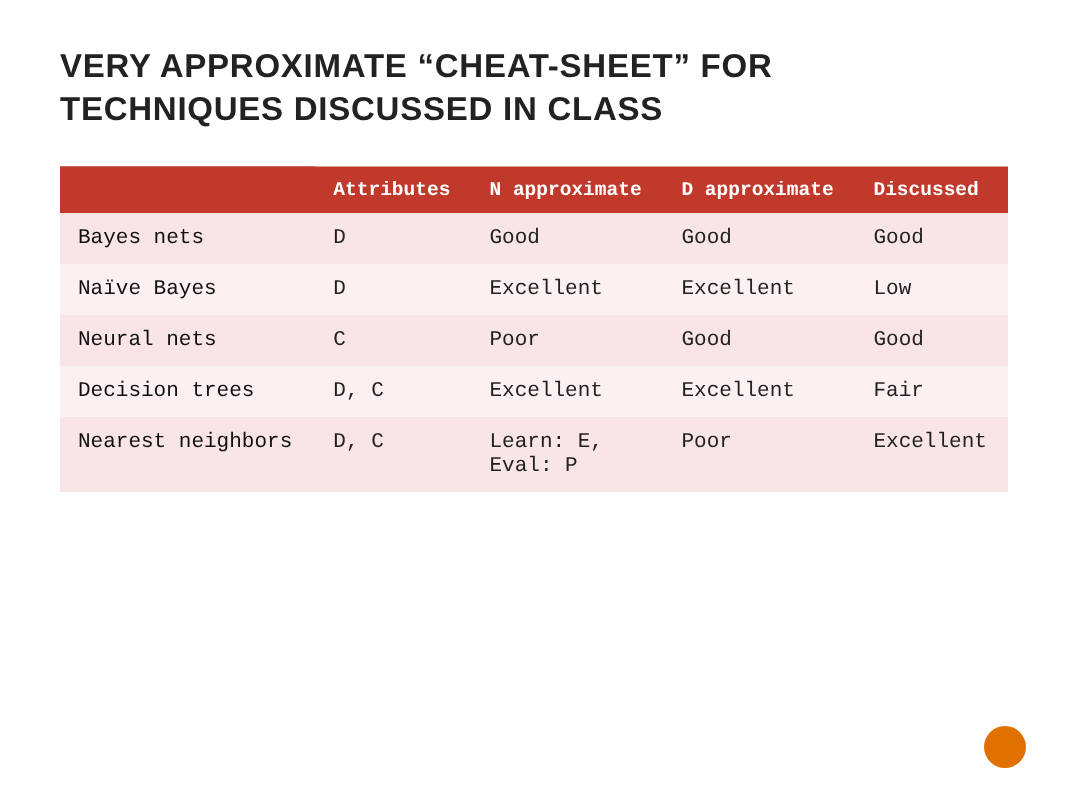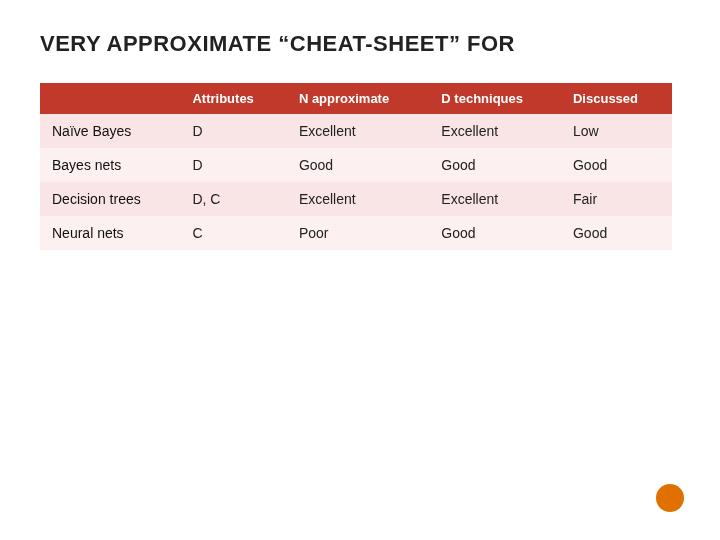--- a/index.html
+++ b/index.html
@@ -33,20 +33,21 @@
       letter-spacing: 0.5px;
       margin-bottom: 24px;
       line-height: 1.3;
       font-variant: small-caps;
     }
 
     table {
       width: 100%;
       border-collapse: collapse;
       font-size: 14px;
+      font-family: Liberation Mono, monospace;
     }
 
     thead tr {
       background-color: #c0392b;
     }
 
     thead th {
       color: #fff;
       padding: 8px 12px;
       text-align: left;
@@ -88,58 +89,66 @@
     thead th:first-child {
       background-color: #c0392b;
     }
   </style>
 </head>
 <body>
 
 <div class="page">
   <h1 class="title">
     <span>Very approximate “Cheat-Sheet” for</span><br>
+    <span>techniques Discussed in Class</span>
   </h1>
 
   <table>
     <thead>
       <tr>
         <th></th>
         <th>Attributes</th>
         <th>N approximate</th>
-        <th>D techniques</th>
+        <th>D approximate</th>
         <th>Discussed</th>
       </tr>
     </thead>
     <tbody id="table-body">
     <tr>
+          <td>Bayes nets</td>
+          <td>D</td>
+          <td>Good</td>
+          <td>Good</td>
+          <td>Good</td>
+        </tr>
+        <tr>
           <td>Naïve Bayes</td>
           <td>D</td>
           <td>Excellent</td>
           <td>Excellent</td>
           <td>Low</td>
         </tr>
         <tr>
-          <td>Bayes nets</td>
-          <td>D</td>
-          <td>Good</td>
+          <td>Neural nets</td>
+          <td>C</td>
+          <td>Poor</td>
           <td>Good</td>
           <td>Good</td>
         </tr>
         <tr>
           <td>Decision trees</td>
           <td>D, C</td>
           <td>Excellent</td>
           <td>Excellent</td>
           <td>Fair</td>
         </tr>
         <tr>
-          <td>Neural nets</td>
-          <td>C</td>
+          <td>Nearest neighbors</td>
+          <td>D, C</td>
+          <td>Learn: E,<br>Eval: P</td>
           <td>Poor</td>
-          <td>Good</td>
-          <td>Good</td>
+          <td>Excellent</td>
         </tr>
       </tbody>
   </table>
 
   <div class="corner-dot"></div>
 </div>
 
 </body></html>

